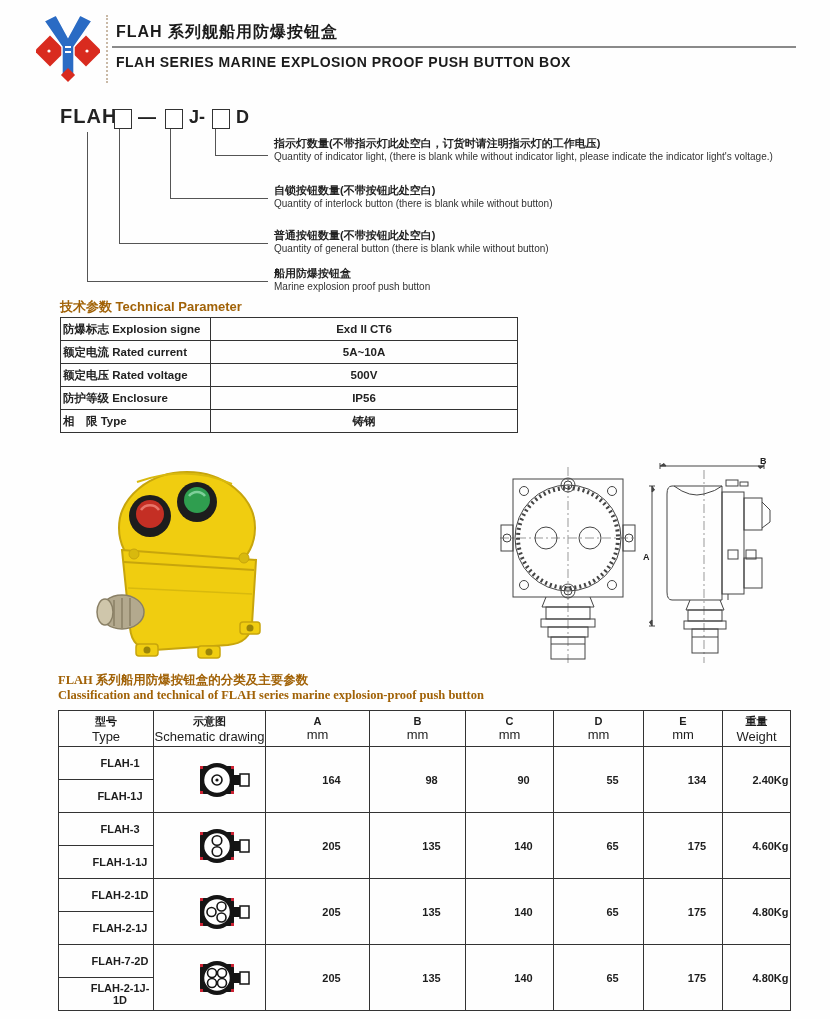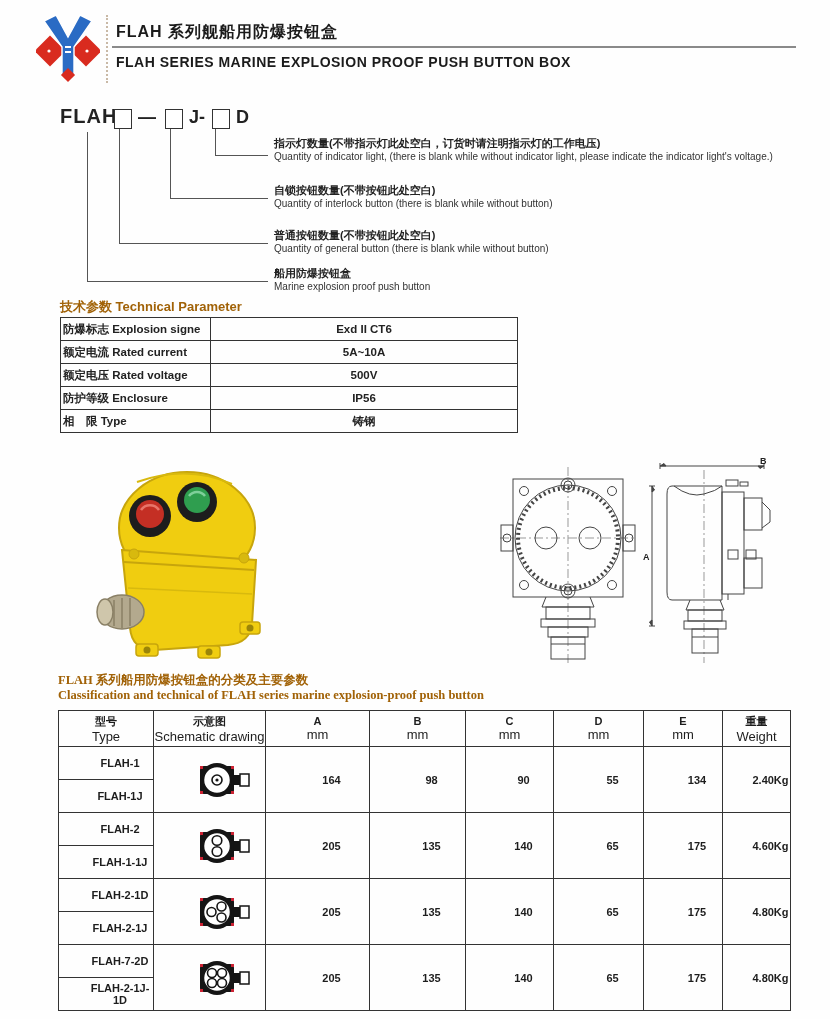--- a/index.html
+++ b/index.html
@@ -279,21 +279,21 @@
       <td rowspan="2">90</td>
       <td rowspan="2">55</td>
       <td rowspan="2">134</td>
       <td rowspan="2" class="teal-l">2.40Kg</td>
     </tr>
     <tr>
       <td>FLAH-1J</td>
     </tr>
 
     <tr>
-      <td>FLAH-2</td>
+      <td>FLAH-3</td>
       <td rowspan="2">
         <svg class="schem" width="60" height="44" viewBox="0 0 60 44">
           <rect x="6" y="8" width="34" height="28" rx="4" fill="#151515"></rect>
           <circle cx="23" cy="22" r="17" fill="#151515"></circle>
           <rect x="6" y="8" width="3" height="3" fill="#c23"></rect>
               <rect x="37" y="8" width="3" height="3" fill="#c23"></rect>
           <rect x="6" y="33" width="3" height="3" fill="#c23"></rect>
               <rect x="37" y="33" width="3" height="3" fill="#c23"></rect>
           <circle cx="23" cy="22" r="13.5" fill="#fff" stroke="#151515" stroke-width="1.5"></circle>
           <circle cx="23" cy="16.5" r="4.8" fill="#fff" stroke="#151515" stroke-width="1.6"></circle>

